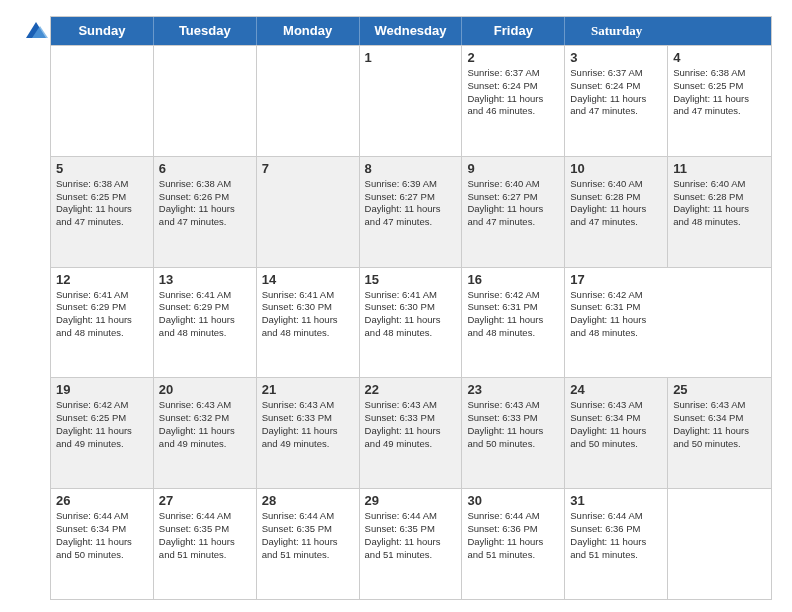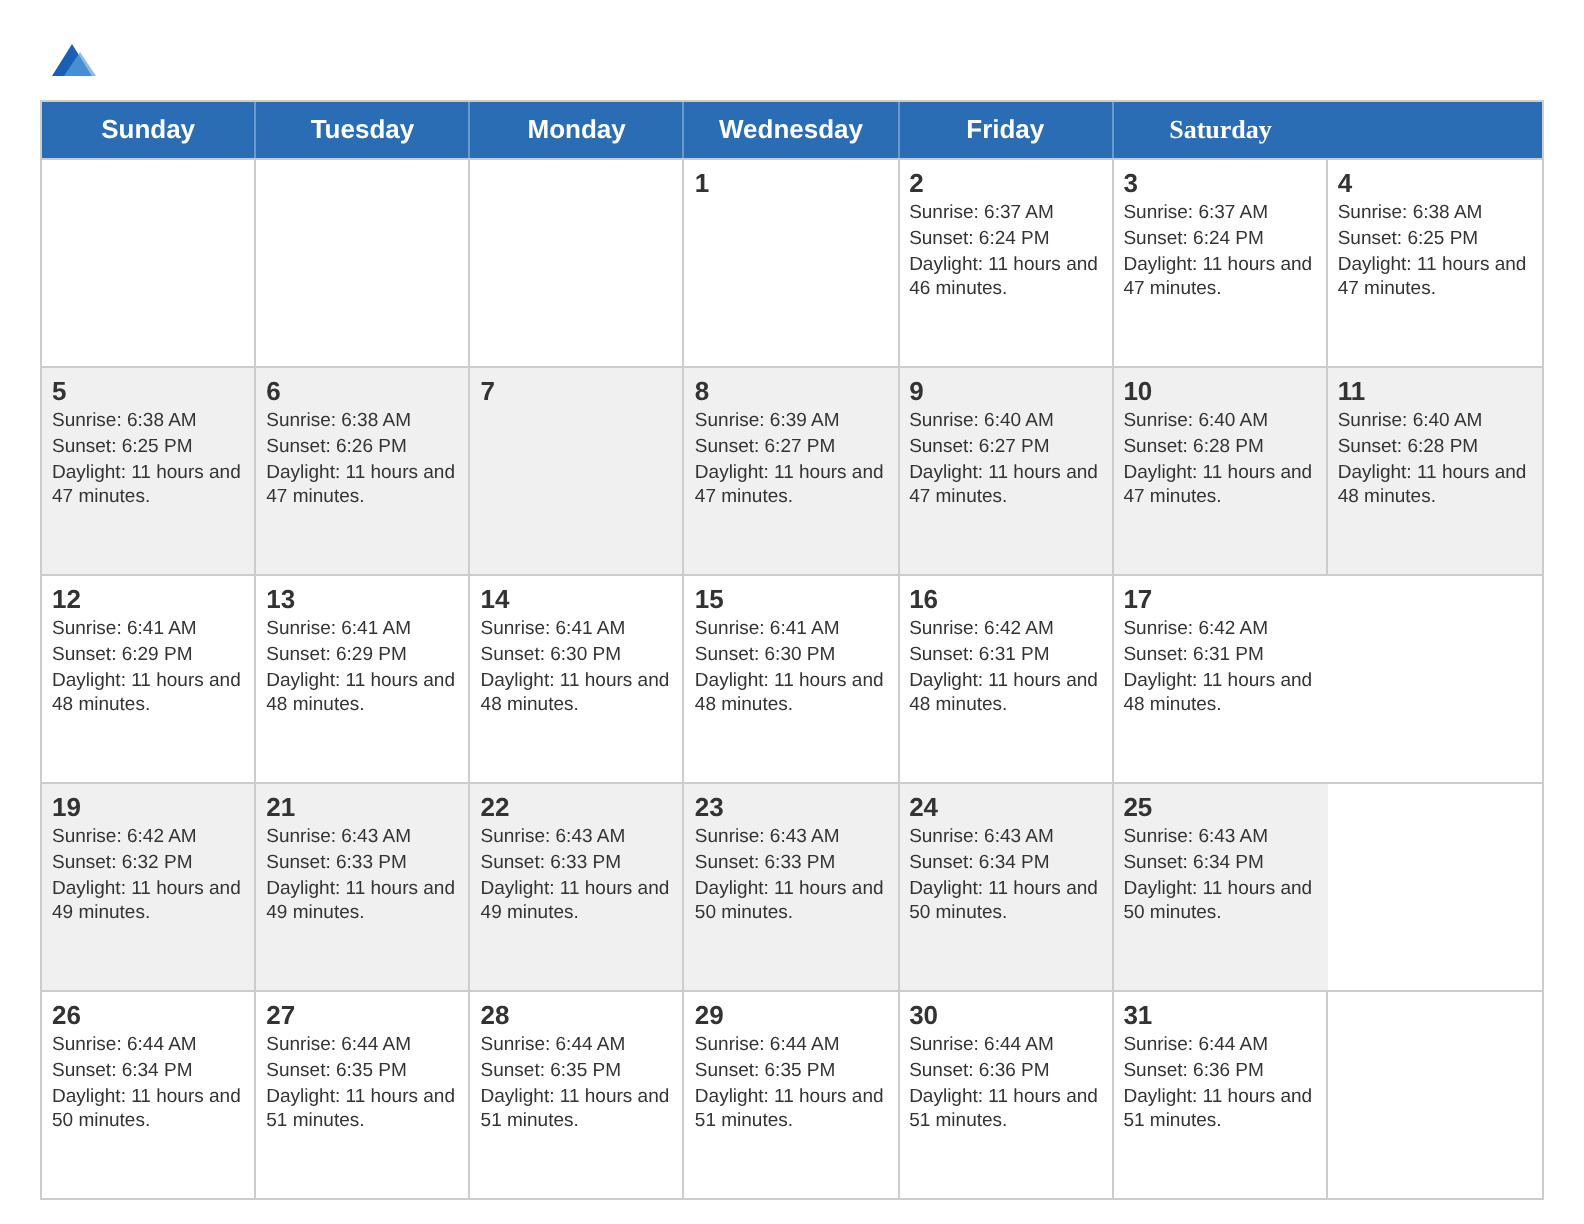--- a/index.html
+++ b/index.html
@@ -8,21 +8,21 @@
       background: #fff;
       width: 792px;
       height: 612px;
       overflow: hidden;
     }
     .page {
       width: 792px;
       height: 612px;
       padding: 16px 20px 12px 20px;
       display: flex;
-      flex-direction: column;
+      flex-direction: row;
       justify-content: space-between;
     }
     .header {
       display: flex;
       align-items: flex-start;
       justify-content: space-between;
       margin-bottom: 10px;
     }
     .logo {
       display: flex;
@@ -251,20 +251,27 @@
             <div class="day-info">Sunrise: 6:42 AM
 Sunset: 6:31 PM
 Daylight: 11 hours
 and 48 minutes.</div>
           </div>
         </div>
         <div class="cal-row">
           <div class="cal-cell shaded">
             <span class="day-num">19</span>
             <div class="day-info">Sunrise: 6:42 AM
+Sunset: 6:25 PM
+Daylight: 11 hours
+and 49 minutes.</div>
+          </div>
+          <div class="cal-cell shaded">
+            <span class="day-num">20</span>
+            <div class="day-info">Sunrise: 6:43 AM
 Sunset: 6:32 PM
 Daylight: 11 hours
 and 49 minutes.</div>
           </div>
           <div class="cal-cell shaded">
             <span class="day-num">21</span>
             <div class="day-info">Sunrise: 6:43 AM
 Sunset: 6:33 PM
 Daylight: 11 hours
 and 49 minutes.</div>

